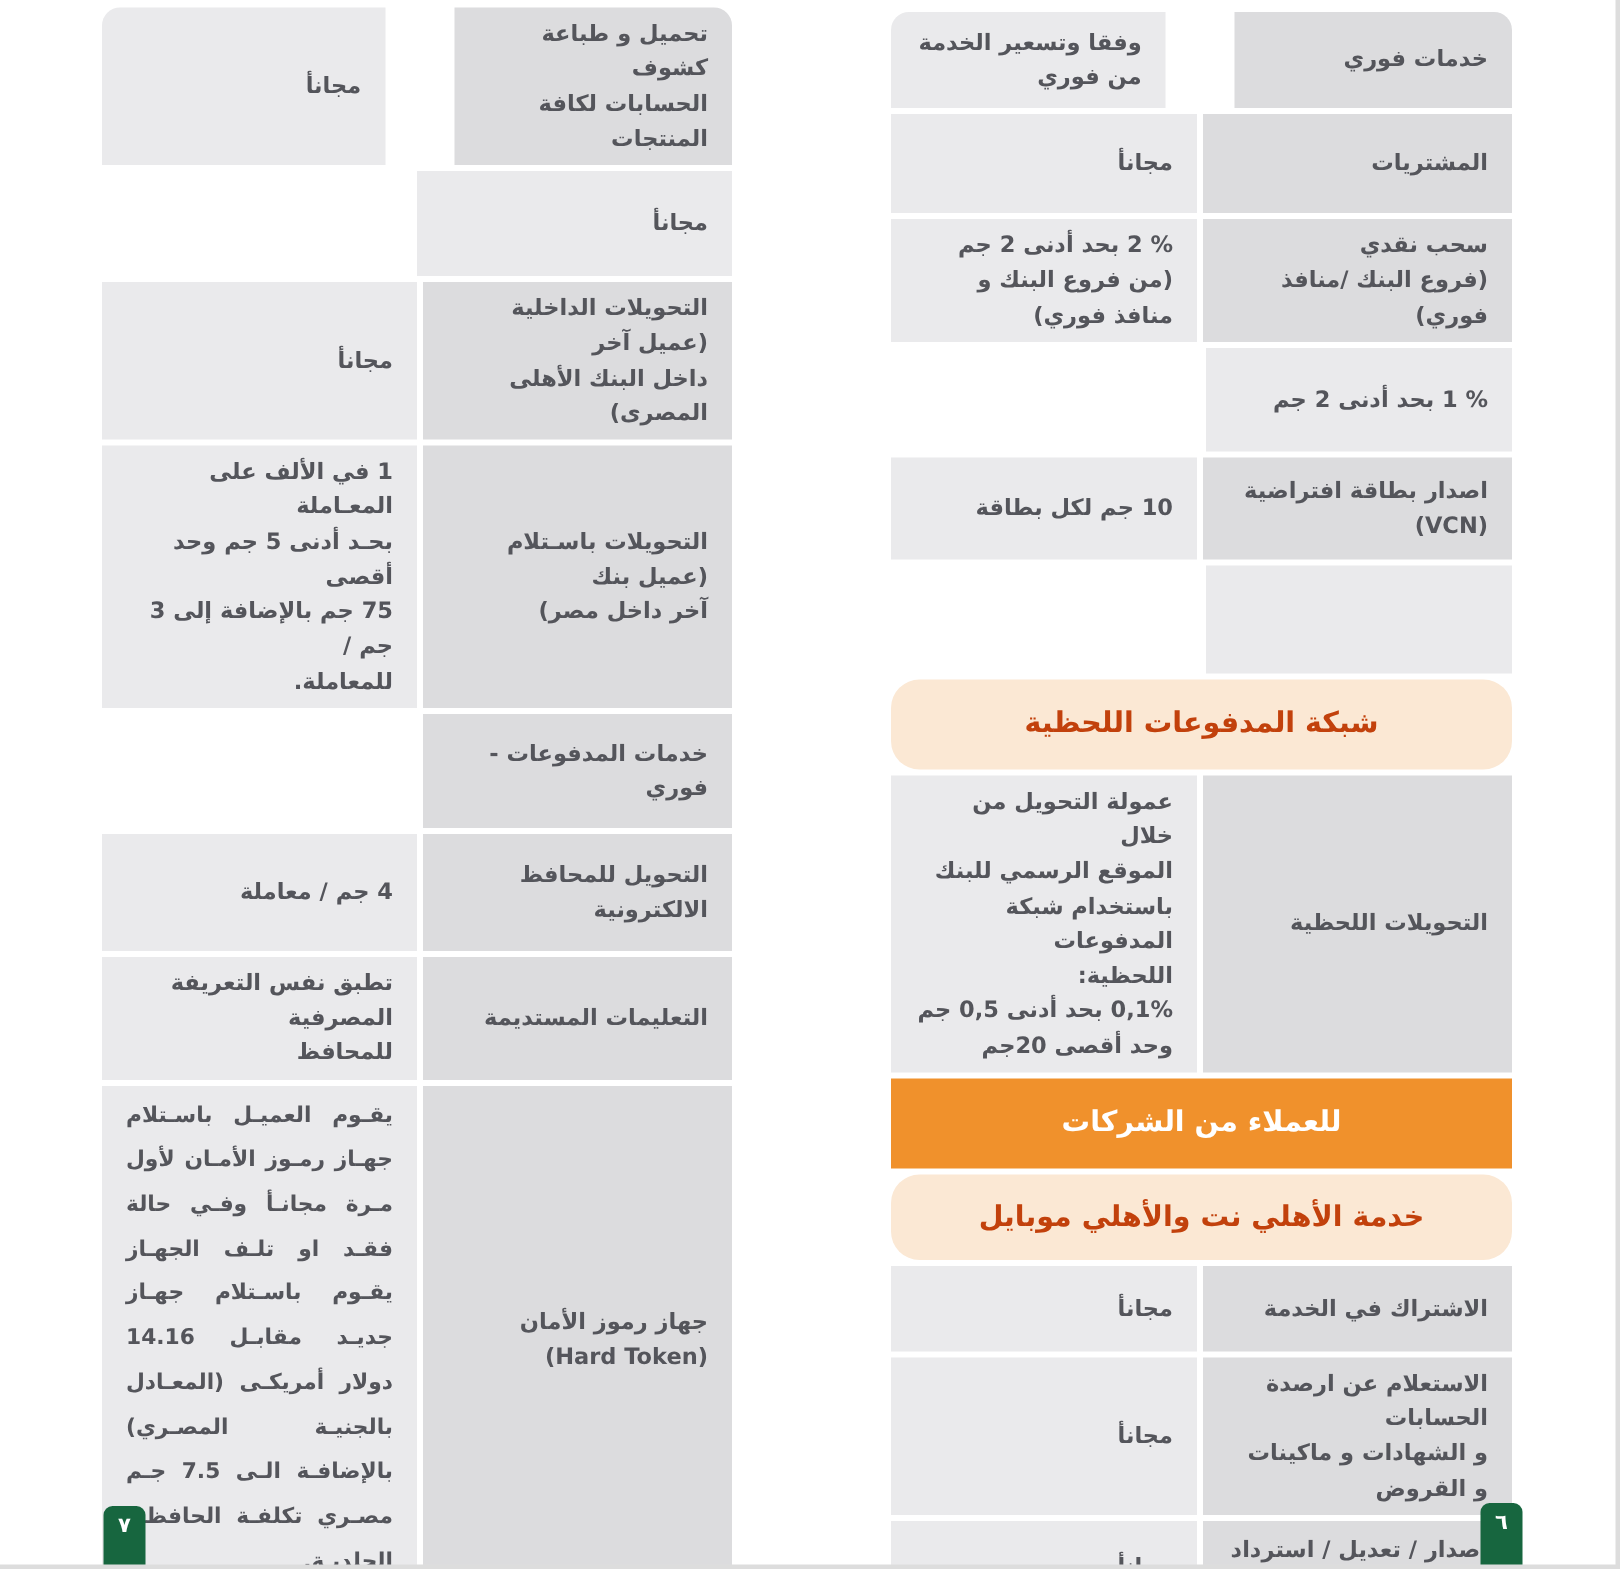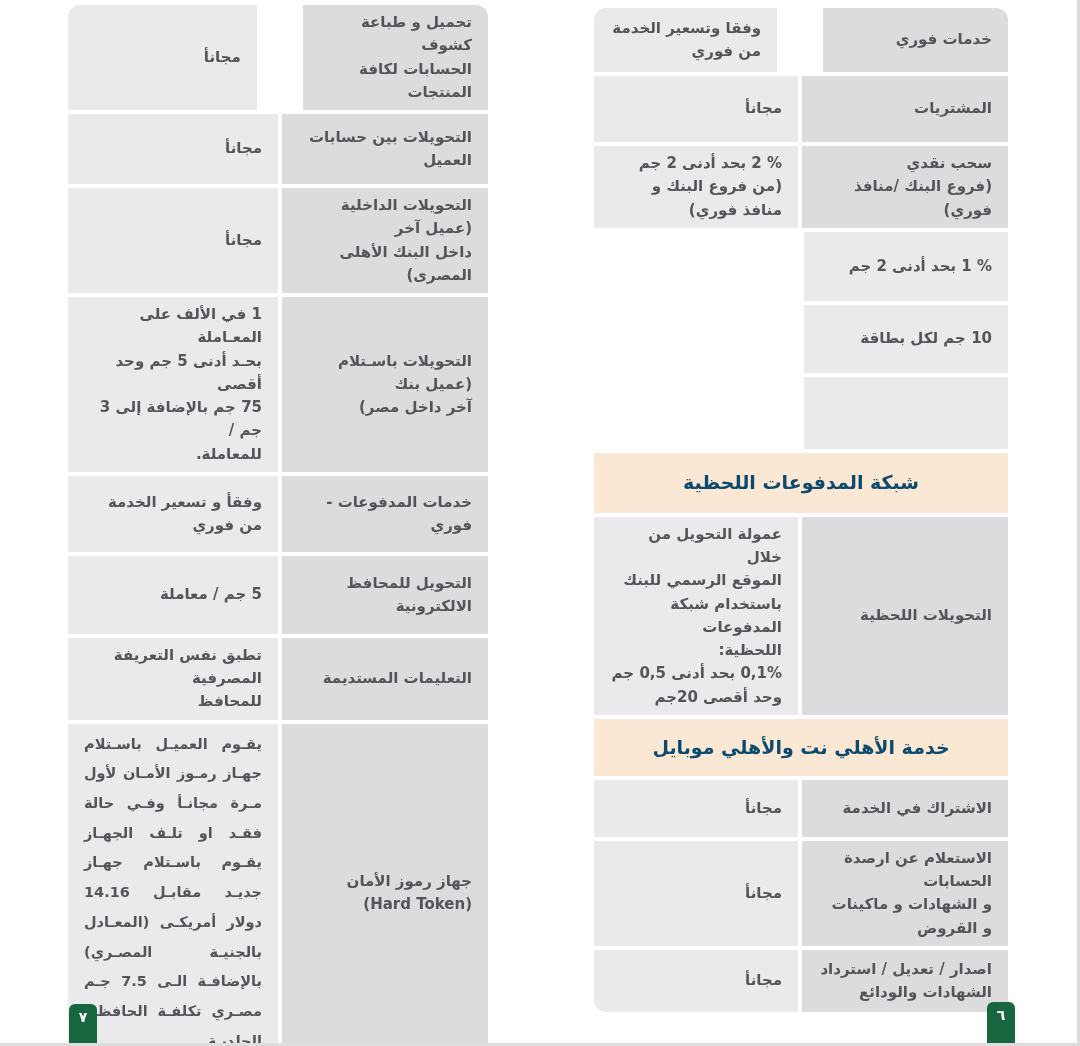--- a/index.html
+++ b/index.html
@@ -23,21 +23,21 @@
   .fee{justify-content:flex-start;}
   .rt .svc{border-top-right-radius:12px;margin-left:42px;}
   .rt .fee{border-top-left-radius:12px;}
   .rb .svc{border-bottom-right-radius:12px;}
   .rb .fee{border-bottom-left-radius:12px;}
   .banner{
     display:flex;align-items:center;justify-content:center;margin-bottom:4px;
     direction:rtl;text-align:center;white-space:pre-line;
     font-weight:bold;font-size:19px;line-height:1.4;
   }
-  .banner-light{background:#fbe8d4;color:#0c4a6e;}
+  .banner-light{background:#fbe8d4;color:#c2410c;border-radius:19px;}
   .banner-solid{background:#f0912c;color:#ffffff;}
   .justify{text-align:justify;line-height:2.05;font-size:14.5px;}
   .badge{
     position:absolute;width:28px;height:46px;background:#17663f;
     border-radius:6px 6px 0 0;color:#ffffff;font-weight:bold;font-size:14px;
     text-align:center;box-sizing:border-box;padding-top:5px;
   }
   .badge-right{left:987px;top:1002px;}
   .badge-left{left:69px;top:1004px;}
   .edge-bottom{position:absolute;left:0;top:1043px;width:1080px;height:3px;background:#dddddd;}
@@ -63,39 +63,41 @@
 (فروع البنك /منافذ فوري)</div>
     <div class="cell fee" style="min-height:72px">⁦2 %⁩ بحد أدنى 2 جم
 (من فروع البنك و منافذ فوري)</div>
   </div>
 
   <div class="row" style="min-height:69px">
     <div class="cell fee" style="min-height:69px">⁦1 %⁩ بحد أدنى 2 جم</div>
   </div>
 
   <div class="row" style="min-height:68px">
+    <div class="cell svc" style="min-height:68px">اصدار بطاقة افتراضية (VCN)</div>
     <div class="cell fee" style="min-height:68px">10 جم لكل بطاقة</div>
   </div>
 
   <div class="row" style="min-height:72px">
     <div class="cell fee" style="min-height:72px"></div>
   </div>
 
   <div class="banner banner-light" style="min-height:60px">شبكة المدفوعات اللحظية</div>
 
   <div class="row" style="min-height:155px">
     <div class="cell svc" style="min-height:155px">التحويلات اللحظية</div>
     <div class="cell fee" style="min-height:155px">عمولة التحويل من خلال
 الموقع الرسمي للبنك
 باستخدام شبكة المدفوعات
 اللحظية:
 ⁦0,1%⁩ بحد أدنى 0,5 جم
 وحد أقصى 20جم</div>
   </div>
 
+  <div class="banner banner-solid" style="min-height:60px">للعملاء من الشركات</div>
 
   <div class="banner banner-light" style="min-height:57px">خدمة الأهلي نت والأهلي موبايل</div>
 
   <div class="row" style="min-height:57px">
     <div class="cell svc" style="min-height:57px">الاشتراك في الخدمة</div>
     <div class="cell fee" style="min-height:57px">مجانأ</div>
   </div>
 
   <div class="row" style="min-height:65px">
     <div class="cell svc" style="min-height:65px">الاستعلام عن ارصدة الحسابات
@@ -113,47 +115,45 @@
 
 <div class="table table-left">
 
   <div class="row rt" style="min-height:63px">
     <div class="cell svc" style="min-height:63px">تحميل و طباعة كشوف
 الحسابات لكافة المنتجات</div>
     <div class="cell fee" style="min-height:63px">مجانأ</div>
   </div>
 
   <div class="row" style="min-height:70px">
-    <div class="cell svc" style="min-height:70px">التحويلات بين حسابات العميل</div>
     <div class="cell fee" style="min-height:70px">مجانأ</div>
   </div>
 
   <div class="row" style="min-height:74px">
     <div class="cell svc" style="min-height:74px">التحويلات الداخلية  (عميل آخر
 داخل البنك الأهلى المصرى)</div>
     <div class="cell fee" style="min-height:74px">مجانأ</div>
   </div>
 
   <div class="row" style="min-height:98px">
     <div class="cell svc" style="min-height:98px">التحويلات باسـتلام (عميل بنك
 آخر داخل مصر)</div>
     <div class="cell fee" style="min-height:98px">1 في الألف على المعـاملة
 بحـد أدنى 5 جم وحد أقصى
 75 جم بالإضافة إلى 3 جم /
 للمعاملة.</div>
   </div>
 
   <div class="row" style="min-height:76px">
     <div class="cell svc" style="min-height:76px">خدمات المدفوعات - فوري</div>
-    <div class="cell fee" style="min-height:76px">وفقأ و تسعير الخدمة من فوري</div>
   </div>
 
   <div class="row" style="min-height:78px">
     <div class="cell svc" style="min-height:78px">التحويل للمحافظ الالكترونية</div>
-    <div class="cell fee" style="min-height:78px">5 جم / معاملة</div>
+    <div class="cell fee" style="min-height:78px">4 جم / معاملة</div>
   </div>
 
   <div class="row" style="min-height:70px">
     <div class="cell svc" style="min-height:70px">التعليمات المستديمة</div>
     <div class="cell fee" style="min-height:70px">تطبق نفس التعريفة المصرفية
 للمحافظ</div>
   </div>
 
   <div class="row" style="min-height:266px">
     <div class="cell svc" style="min-height:266px">جهاز رموز الأمان

